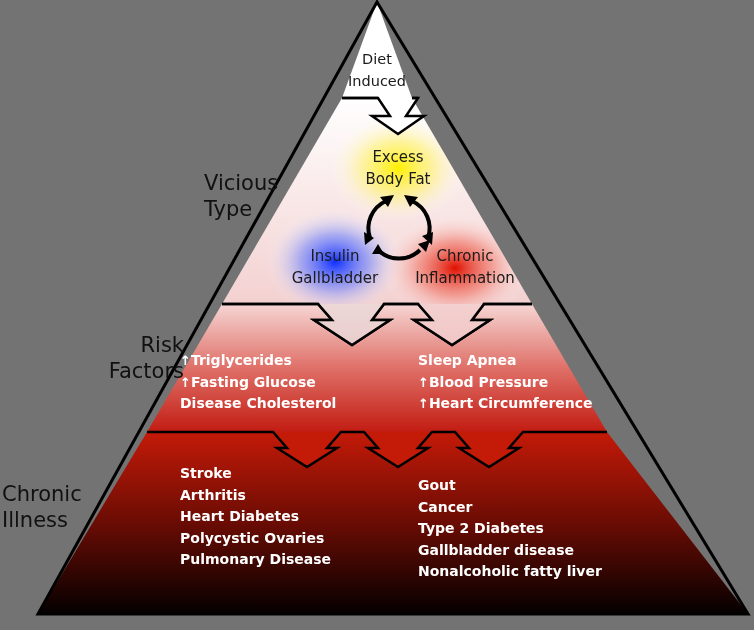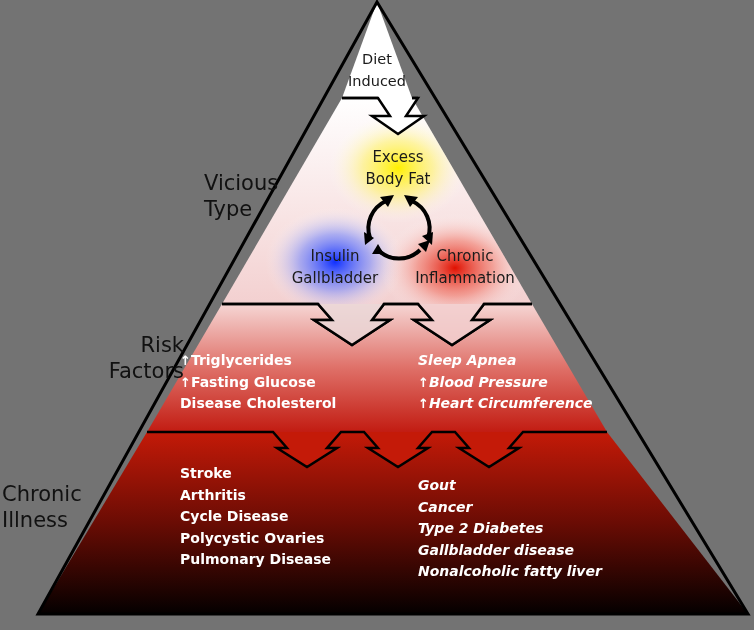--- a/index.html
+++ b/index.html
@@ -3,21 +3,21 @@
 <meta charset="utf-8">
 <style>
   html,body{margin:0;padding:0;background:#fff;}
   #root{position:relative;width:754px;height:630px;overflow:hidden;background:#737373;font-family:"Liberation Sans",sans-serif;}
   svg{position:absolute;left:0;top:0;}
   .side{position:absolute;font-family:"DejaVu Sans",sans-serif;font-size:21px;color:#111;line-height:26px;text-align:left;}
   .t{position:absolute;font-family:"DejaVu Sans",sans-serif;font-weight:bold;font-size:14px;line-height:21.5px;white-space:nowrap;}
   .dark{color:#1a1a1a;}
   .light{color:#fff;}
   .r{text-align:left;}
-  .l{text-align:left;font-style:italic;}
+  .l{text-align:left;}
   .c{text-align:center;}
   .line{display:block;}
   .up{font-size:13px;}
 </style>
 </head>
 <body>
 
 <div id="root">
   <svg width="754" height="630" viewBox="0 0 754 630">
     <defs>
@@ -141,21 +141,21 @@
     </div>
   <div class="t light l" id="riskRight" style="left:418px;top:350px;width:220px;">
       <span class="line"><span>Sleep Apnea</span></span>
       <span class="line"><span class="up">↑</span><span>Blood Pressure</span></span>
       <span class="line"><span class="up">↑</span><span>Heart Circumference</span></span>
     </div>
 
   <div class="t light r" id="illLeft" style="left:180px;top:463px;width:202px;">
       <span class="line">Stroke</span>
       <span class="line">Arthritis</span>
-      <span class="line">Cycle Disease</span>
+      <span class="line">Heart Diabetes</span>
       <span class="line">Polycystic Ovaries</span>
       <span class="line">Pulmonary Disease</span>
     </div>
   <div class="t light l" id="illRight" style="left:418px;top:475px;width:230px;">
       <span class="line">Gout</span>
       <span class="line">Cancer</span>
       <span class="line">Type 2 Diabetes</span>
       <span class="line">Gallbladder disease</span>
       <span class="line">Nonalcoholic fatty liver</span>
     </div>

